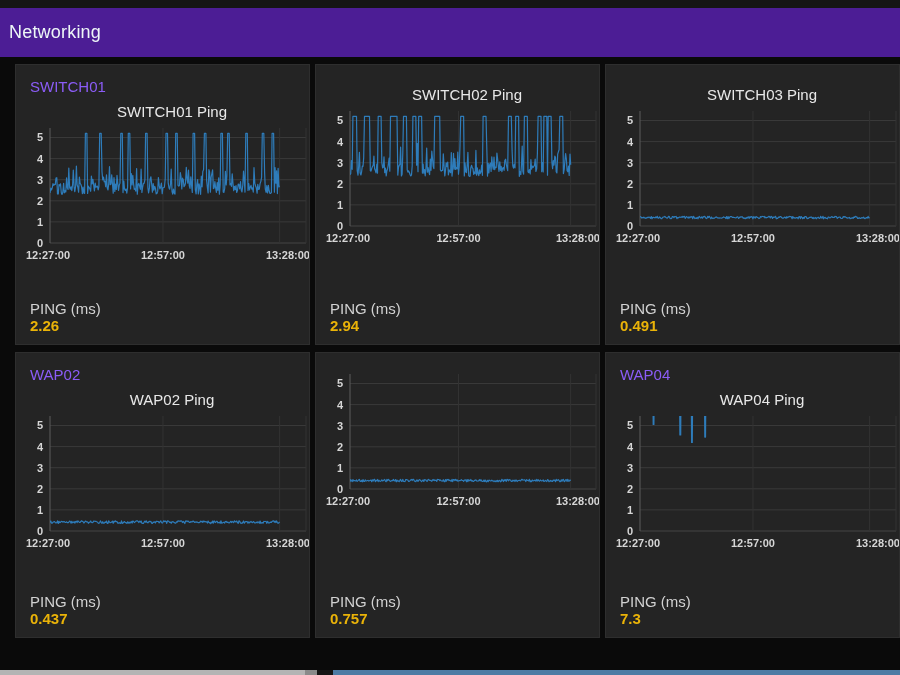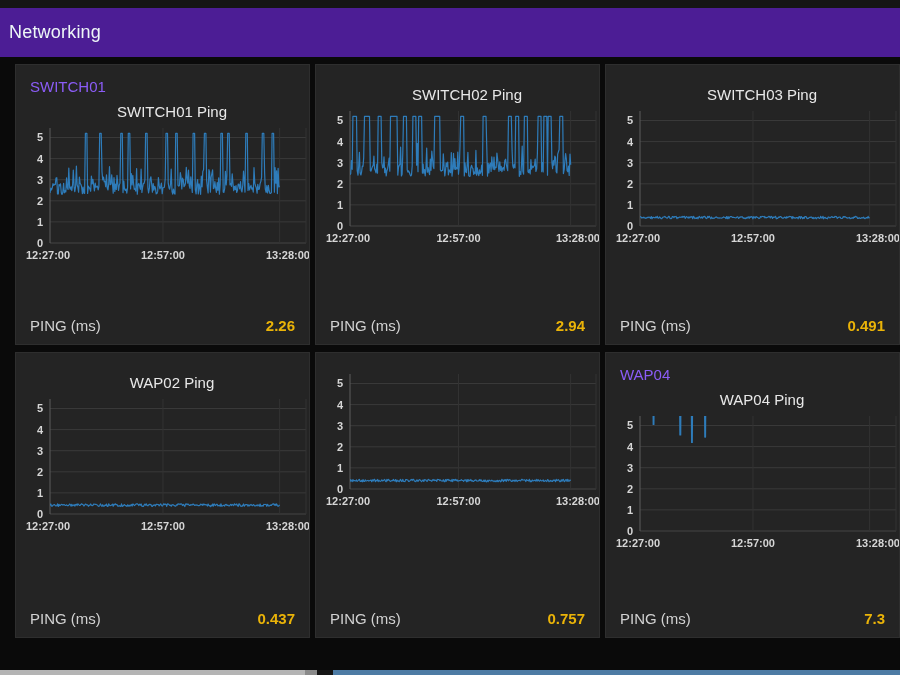--- a/index.html
+++ b/index.html
@@ -31,21 +31,21 @@
   }
   .group-title { color: #8b5cf6; font-size: 15px; font-weight: 500; }
   .chart-title {
     margin-top: 8px; margin-left: 19px;
     text-align: center; color: #e8e8e8; font-size: 15px; font-weight: 400;
   }
   svg.chart { display: block; margin: 5px -13px 0 -13px; }
   svg.chart text { font-family: "Liberation Sans", sans-serif; font-size: 11px; font-weight: 700; fill: #d6d6d6; }
   .panel-footer {
     margin-top: auto;
-    display: flex; justify-content: space-between; align-items: baseline;
+    display: flex; justify-content: space-between; align-items: baseline; flex-direction: column;
   }
   .metric-label { color: #d2d2d2; font-size: 15px; }
   .metric-value { color: #eab308; font-size: 15px; font-weight: 700; }
   .bottom-bar { position: absolute; left: 0; bottom: 0; width: 900px; height: 5px; background: #151515; }
   .scroll-thumb  { position: absolute; left: 0; top: 0; width: 305px; height: 5px; background: #b4b4b4; }
   .scroll-notch  { position: absolute; left: 305px; top: 0; width: 12px; height: 5px; background: #8a8a8a; }
   .blue-strip    { position: absolute; left: 333px; top: 0; width: 567px; height: 5px; background: #4d7ba4; }
 </style>
 </head>
 <body>
@@ -154,20 +154,21 @@
           </clipPath>
         </defs>
         <polyline points="33.0,108.5 33.8,108.8 34.5,109.9 35.3,109.5 36.0,109.9 36.8,109.2 37.5,110.0 38.3,109.9 39.0,110.4 39.8,109.6 40.5,109.4 41.3,109.6 42.0,109.1 42.8,109.6 43.5,110.3 44.3,108.5 45.0,110.8 45.8,109.4 46.6,109.4 47.3,109.7 48.1,109.8 48.8,109.0 49.6,109.7 50.3,108.4 51.1,110.2 51.8,110.1 52.6,108.9 53.3,109.6 54.1,110.7 54.8,110.7 55.6,109.5 56.3,109.0 57.1,109.0 57.8,108.3 58.6,109.2 59.4,109.8 60.1,110.2 60.9,109.6 61.6,108.4 62.4,108.6 63.1,110.5 63.9,110.7 64.6,110.4 65.4,108.6 66.1,108.7 66.9,109.7 67.6,108.5 68.4,108.8 69.1,108.4 69.9,110.6 70.6,109.5 71.4,109.9 72.2,109.2 72.9,109.0 73.7,109.3 74.4,109.2 75.2,108.5 75.9,109.3 76.7,108.5 77.4,108.3 78.2,110.4 78.9,109.2 79.7,108.6 80.4,109.4 81.2,110.2 81.9,108.8 82.7,109.9 83.4,108.9 84.2,109.1 85.0,108.6 85.7,110.7 86.5,108.4 87.2,109.4 88.0,110.6 88.7,110.0 89.5,110.4 90.2,109.3 91.0,110.8 91.7,108.9 92.5,108.4 93.2,109.8 94.0,109.8 94.7,108.9 95.5,110.2 96.2,108.9 97.0,108.6 97.8,108.4 98.5,109.7 99.3,110.6 100.0,110.2 100.8,108.3 101.5,109.5 102.3,108.3 103.0,109.5 103.8,110.8 104.5,109.1 105.3,110.2 106.0,110.6 106.8,110.1 107.5,110.2 108.3,109.4 109.0,108.9 109.8,109.3 110.6,110.0 111.3,109.9 112.1,110.2 112.8,109.9 113.6,110.0 114.3,110.2 115.1,110.0 115.8,109.6 116.6,108.9 117.3,109.2 118.1,109.5 118.8,110.5 119.6,108.5 120.3,110.7 121.1,108.6 121.8,110.6 122.6,109.2 123.4,108.6 124.1,108.5 124.9,108.9 125.6,109.5 126.4,109.2 127.1,109.5 127.9,109.7 128.6,109.8 129.4,109.7 130.1,108.8 130.9,108.9 131.6,110.4 132.4,109.7 133.1,108.9 133.9,109.1 134.6,108.8 135.4,108.9 136.2,110.3 136.9,109.8 137.7,110.4 138.4,110.7 139.2,109.5 139.9,110.4 140.7,109.2 141.4,108.9 142.2,110.4 142.9,108.6 143.7,109.4 144.4,108.7 145.2,108.9 145.9,110.8 146.7,108.7 147.4,109.1 148.2,110.2 149.0,108.6 149.7,109.1 150.5,109.3 151.2,109.9 152.0,110.6 152.7,110.2 153.5,108.6 154.2,109.2 155.0,108.3 155.7,108.5 156.5,108.8 157.2,108.4 158.0,109.9 158.7,109.1 159.5,109.8 160.2,109.4 161.0,109.2 161.8,108.3 162.5,108.6 163.3,109.9 164.0,108.4 164.8,108.8 165.5,110.4 166.3,109.2 167.0,109.4 167.8,108.9 168.5,108.3 169.3,110.8 170.0,110.3 170.8,110.3 171.5,109.0 172.3,109.4 173.0,108.5 173.8,108.6 174.6,109.5 175.3,110.2 176.1,110.2 176.8,109.9 177.6,109.2 178.3,109.4 179.1,110.4 179.8,108.6 180.6,109.7 181.3,109.1 182.1,108.3 182.8,108.7 183.6,108.5 184.3,108.8 185.1,110.7 185.8,108.5 186.6,109.9 187.4,109.7 188.1,110.2 188.9,109.9 189.6,109.7 190.4,109.5 191.1,110.8 191.9,108.8 192.6,108.5 193.4,110.6 194.1,108.5 194.9,109.3 195.6,110.7 196.4,109.4 197.1,110.4 197.9,108.5 198.6,108.5 199.4,109.1 200.2,110.6 200.9,110.5 201.7,110.1 202.4,109.3 203.2,109.5 203.9,109.0 204.7,109.2 205.4,110.4 206.2,109.5 206.9,110.7 207.7,109.9 208.4,109.5 209.2,110.8 209.9,109.9 210.7,109.6 211.4,109.2 212.2,110.5 213.0,110.1 213.7,108.3 214.5,110.0 215.2,110.1 216.0,108.3 216.7,110.8 217.5,109.5 218.2,109.3 219.0,110.3 219.7,110.3 220.5,110.8 221.2,109.1 222.0,109.1 222.7,109.8 223.5,109.6 224.2,108.8 225.0,108.7 225.8,109.5 226.5,109.4 227.3,109.4 228.0,108.4 228.8,108.7 229.5,108.7 230.3,110.4 231.0,109.7 231.8,109.2 232.5,109.2 233.3,109.2 234.0,110.5 234.8,110.5 235.5,110.2 236.3,108.5 237.0,109.2 237.8,108.6 238.6,109.0 239.3,109.6 240.1,109.9 240.8,110.2 241.6,109.8 242.3,109.4 243.1,110.6 243.8,110.4 244.6,110.2 245.3,109.6 246.1,110.4 246.8,109.1 247.6,109.4 248.3,108.4 249.1,108.8 249.8,108.9 250.6,110.4 251.4,110.4 252.1,109.6 252.9,110.3 253.6,110.5 254.4,109.8 255.1,109.7 255.9,110.0 256.6,109.2 257.4,110.4 258.1,110.6 258.9,109.8 259.6,109.6 260.4,110.0 261.1,108.4 261.9,110.0 262.6,109.6" fill="none" stroke="#2e7cba" stroke-width="1.2" stroke-linejoin="round" clip-path="url(#plotclip2)"></polyline>
       </svg>
       <div class="panel-footer">
         <span class="metric-label">PING (ms)</span>
         <span class="metric-value">0.491</span>
       </div>
     </section>
     <section class="panel">
+      <div class="group-title">WAP02</div>
       <div class="chart-title">WAP02 Ping</div>
       <svg class="chart" xmlns="http://www.w3.org/2000/svg" width="295" height="140" viewBox="0 0 295 140">
         <line x1="33" y1="118" x2="289" y2="118" stroke="#454545" stroke-width="1"></line>
         <line x1="33" y1="96.89908256880734" x2="289" y2="96.89908256880734" stroke="#3a3a3a" stroke-width="1"></line>
         <line x1="33" y1="75.79816513761469" x2="289" y2="75.79816513761469" stroke="#3a3a3a" stroke-width="1"></line>
         <line x1="33" y1="54.69724770642201" x2="289" y2="54.69724770642201" stroke="#3a3a3a" stroke-width="1"></line>
         <line x1="33" y1="33.59633027522936" x2="289" y2="33.59633027522936" stroke="#3a3a3a" stroke-width="1"></line>
         <line x1="33" y1="12.495412844036707" x2="289" y2="12.495412844036707" stroke="#3a3a3a" stroke-width="1"></line>
         <line x1="145.94117647058823" y1="3" x2="145.94117647058823" y2="118" stroke="#333333" stroke-width="1"></line>
         <line x1="262.6470588235294" y1="3" x2="262.6470588235294" y2="118" stroke="#333333" stroke-width="1"></line>

